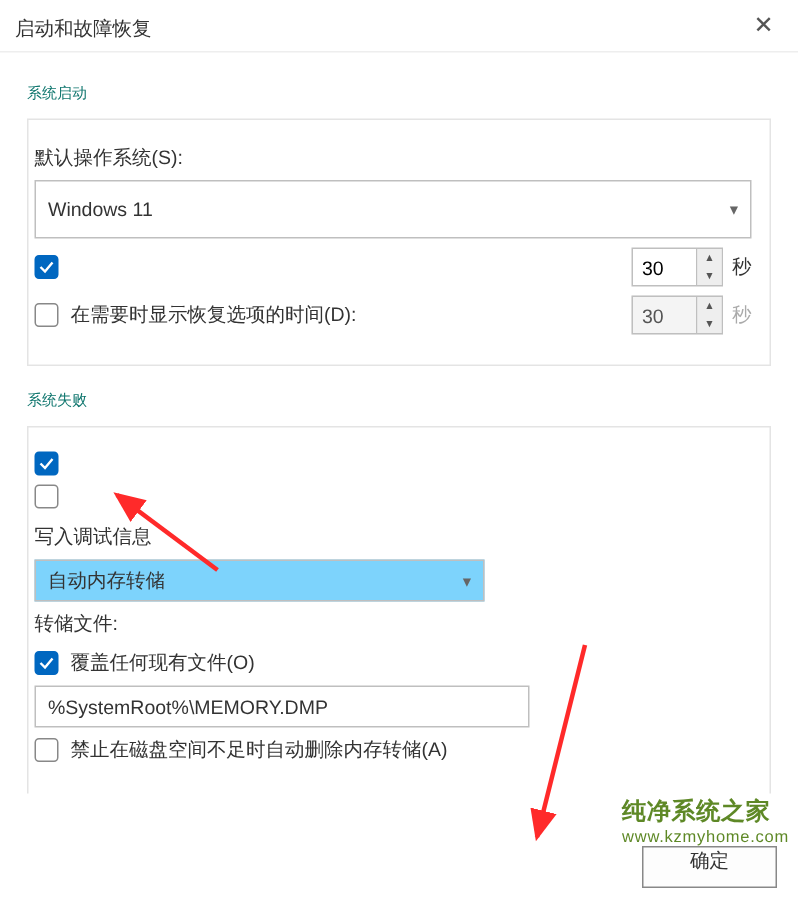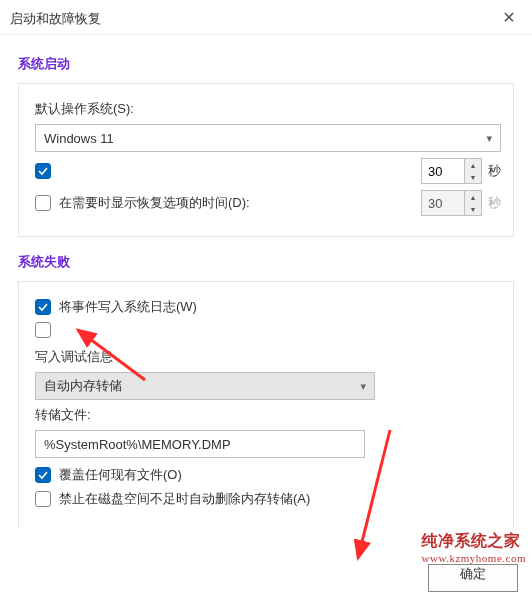--- a/index.html
+++ b/index.html
@@ -26,54 +26,53 @@
   display: flex; align-items: center; justify-content: center;
   cursor: pointer;
   font-size: 16px;
   color: #555;
 }
 .dialog-body {
   padding: 14px 18px 10px 18px;
   position: relative;
 }
 .group-label {
-  color: #6d28d9;
-  font-size: 13px;
+  color: #0f766e;
+  font-size: 10px;
   margin-top: 6px;
   margin-bottom: 10px;
-  font-weight: bold;
 }
 .group-box {
   border: 1px solid #e4e4e4;
-  padding: 10px 12px 14px 16px;
+  padding: 10px 12px 14px 4px;
   margin-bottom: 16px;
 }
 .row {
   display: flex;
   align-items: center;
   margin: 6px 0;
   gap: 8px;
 }
 .row-label { flex: 0 0 auto; }
 .select-full {
   width: 100%;
-  height: 28px;
+  height: 39px;
   border: 1px solid #bfbfbf;
   background: #fff;
   padding: 0 8px;
   display: flex;
   align-items: center;
   justify-content: space-between;
   cursor: pointer;
 }
 .select-mid {
-  width: 340px;
+  width: 300px;
   height: 28px;
   border: 1px solid #bfbfbf;
-  background: #e5e5e5;
+  background: #7dd3fc;
   padding: 0 8px;
   display: flex;
   align-items: center;
   justify-content: space-between;
   cursor: pointer;
 }
 .text-input {
   width: 330px;
   height: 28px;
   border: 1px solid #bfbfbf;
@@ -145,24 +144,23 @@
 
 .arrow-svg {
   position: absolute;
   pointer-events: none;
 }
 .watermark {
   position: absolute;
   right: 6px; bottom: 36px;
   font-size: 16px;
   font-weight: 600;
-  color: #b91c1c;
+  color: #4d7c0f;
   letter-spacing: 0.5px;
   opacity: 0.9;
-  font-family: Liberation Serif, serif;
 }
 .watermark .url {
   font-size: 11px; font-weight: 400; display: block; text-align: center;
 }
 </style>
 </head>
 <body>
 
 <div class="titlebar">
   <span class="title">启动和故障恢复</span>
@@ -222,54 +220,53 @@
   </div>
 
   <div class="group-label">系统失败</div>
   <div class="group-box" style="border-bottom:none;">
     <div class="row">
       <span class="checkbox checked">
         <svg width="10" height="10" viewBox="0 0 10 10">
             <path d="M1 5 L4 8 L9 2" stroke="#fff" stroke-width="1.6" fill="none"></path>
           </svg>
       </span>
-      <span>将事件写入系统日志(W)</span>
     </div>
     <div class="row">
       <span class="checkbox">
         
       </span>
     </div>
 
     <div class="row" style="margin-top:10px;">
       <span>写入调试信息</span>
     </div>
     <div class="row">
       <div class="select-mid">
         <span>自动内存转储</span>
         <span class="chev">▾</span>
       </div>
     </div>
 
     <div class="row" style="margin-top:0;">
       <span>转储文件:</span>
     </div>
-    <div class="row">
-      <div class="text-input">
-        <span>%SystemRoot%\MEMORY.DMP</span>
-      </div>
-    </div>
-
     <div class="row" style="margin-top:8px;">
       <span class="checkbox checked">
         <svg width="10" height="10" viewBox="0 0 10 10">
             <path d="M1 5 L4 8 L9 2" stroke="#fff" stroke-width="1.6" fill="none"></path>
           </svg>
       </span>
       <span>覆盖任何现有文件(O)</span>
+    </div>
+
+    <div class="row">
+      <div class="text-input">
+        <span>%SystemRoot%\MEMORY.DMP</span>
+      </div>
     </div>
     <div class="row">
       <span class="checkbox">
         
       </span>
       <span>禁止在磁盘空间不足时自动删除内存转储(A)</span>
     </div>
   </div>
 </div>
 

